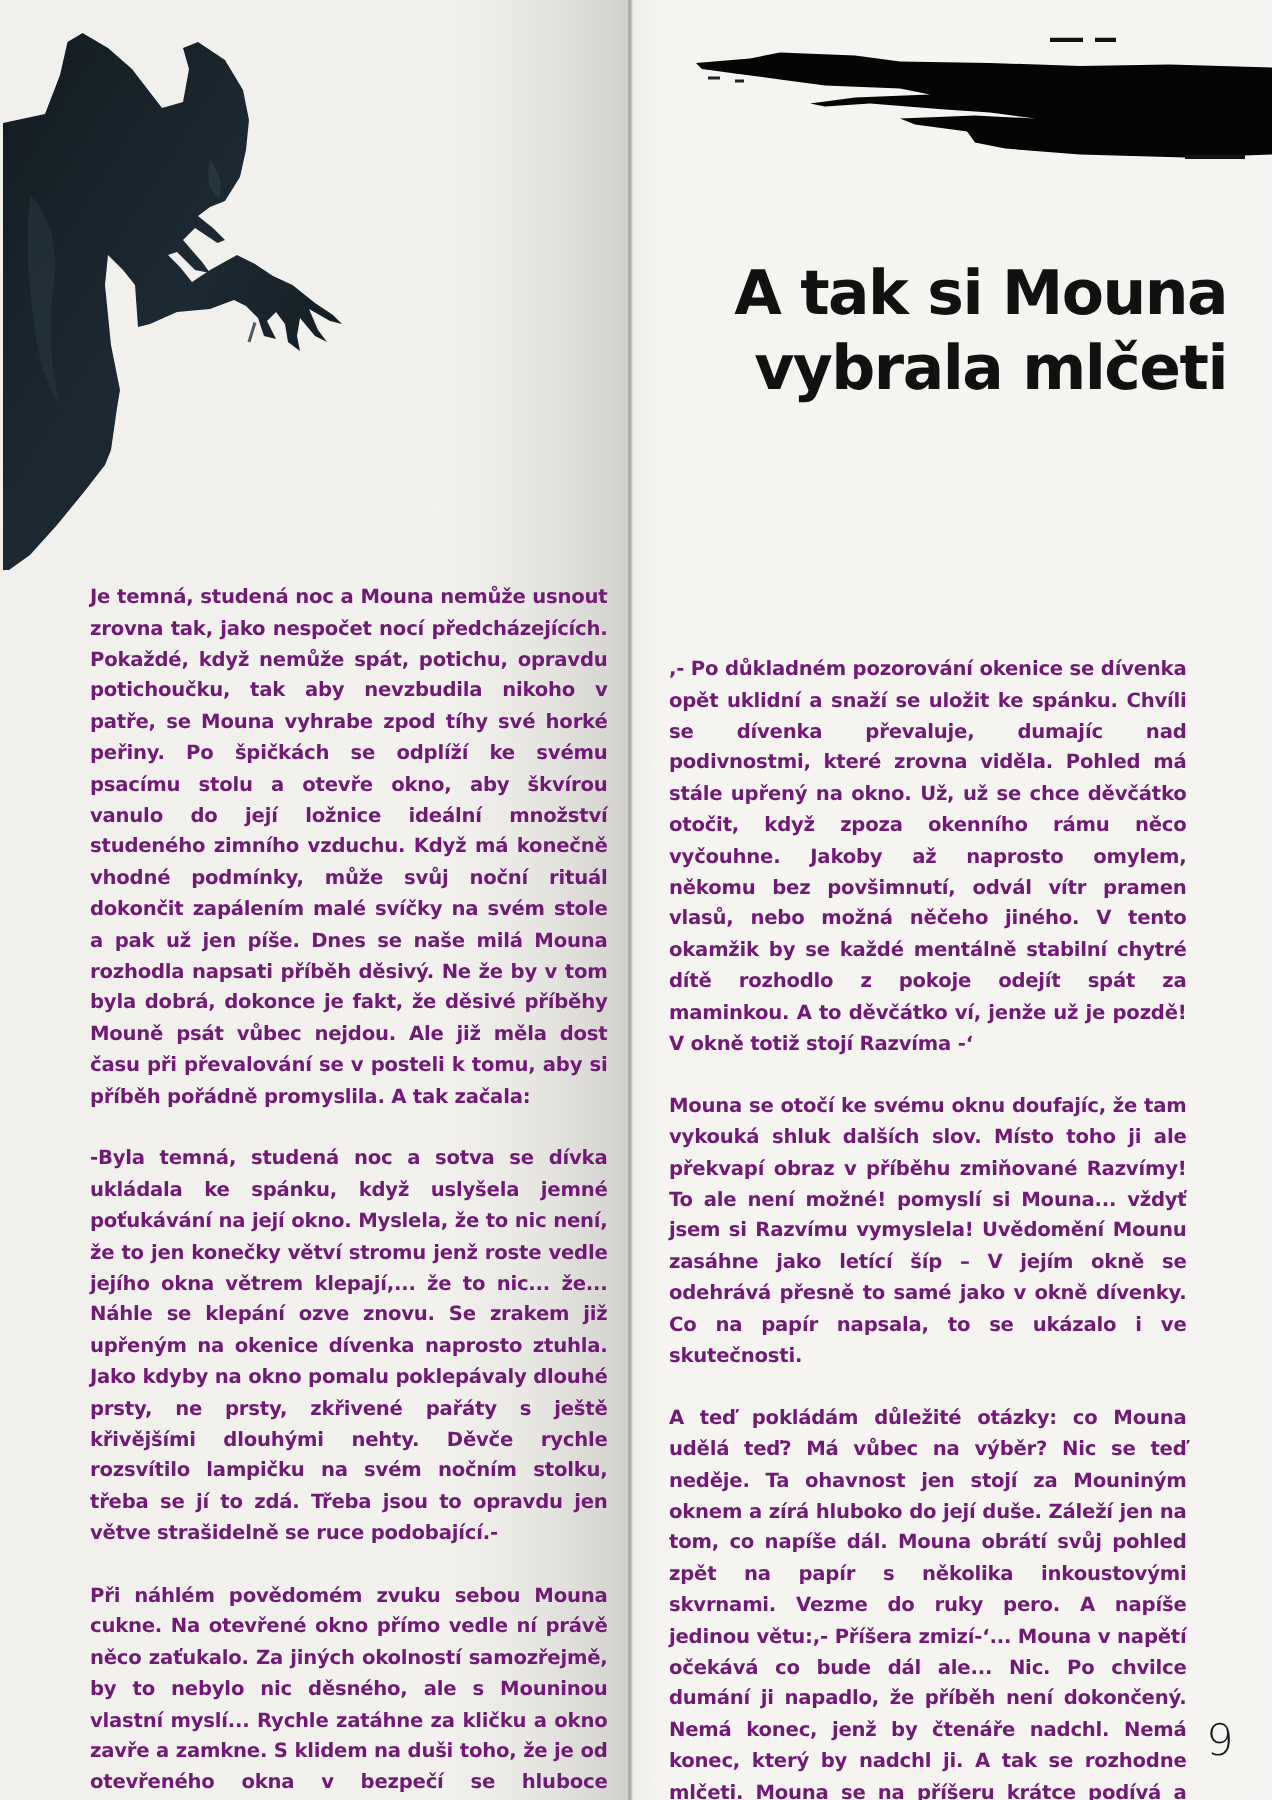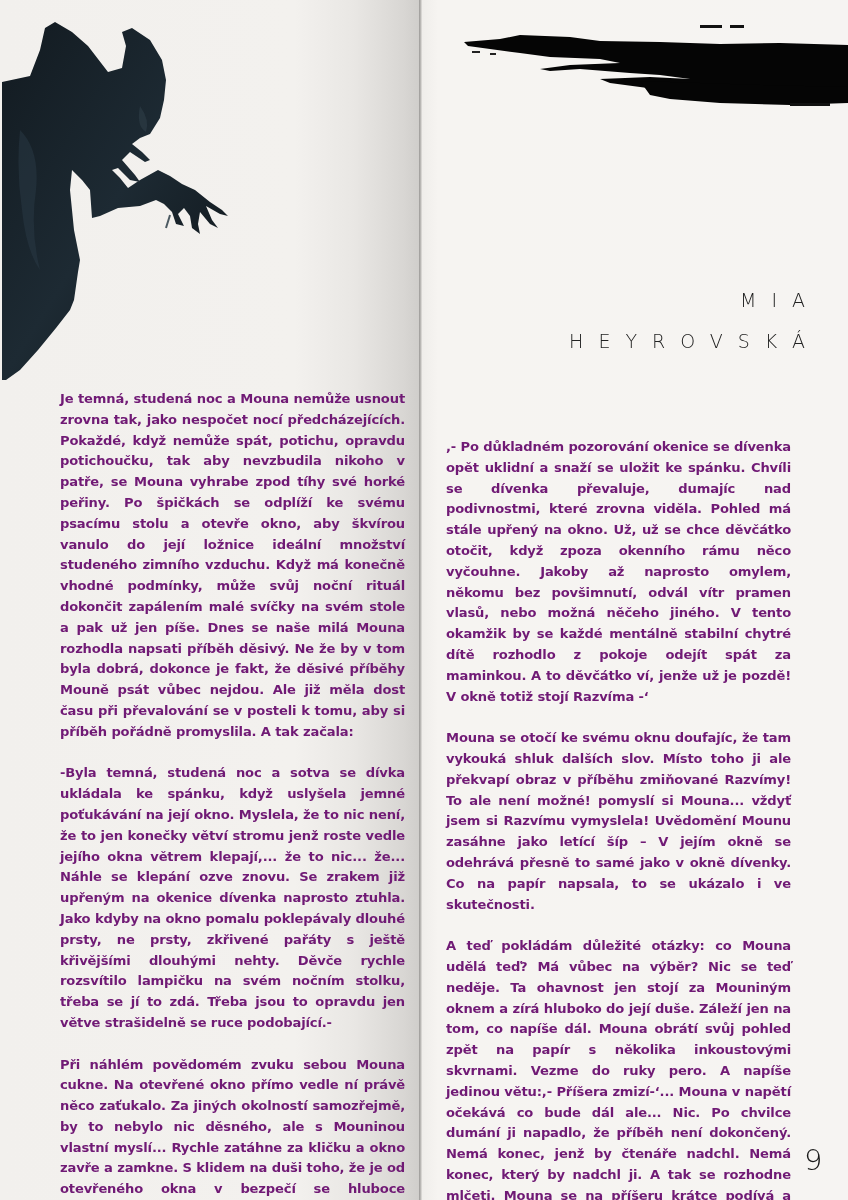--- a/index.html
+++ b/index.html
@@ -86,22 +86,21 @@
       L260 70 L210 66 L180 62 L150 58 L140 54 L190 52 L230 54 L200 50 L170 48 L120 44 L90 46 L80 44
       L110 40 L160 38 L140 34 L90 32 L60 28 L30 24 L8 21 Z"></path>
     <path fill="#050505" d="M180 56 L240 58 L300 60 L388 62 L388 78 L330 80 L260 78 L210 74 L190 70 Z"></path>
     <rect x="240" y="0" width="22" height="3" fill="#111"></rect>
     <rect x="270" y="0" width="14" height="3" fill="#111"></rect>
     <rect x="330" y="78" width="40" height="3" fill="#111"></rect>
     <rect x="12" y="26" width="8" height="2" fill="#222"></rect>
     <rect x="30" y="28" width="6" height="2" fill="#222"></rect>
   </svg>
 
-  <div class="author first">MIA</div>
-  <div class="author last">HEYROVSKÁ</div>
+  <div class="title">A tak si Mouna vybrala mlčeti</div>
 
   <div class="col left">
     <p>Je temná, studená noc a Mouna nemůže usnout zrovna tak, jako nespočet nocí předcházejících. Pokaždé, když nemůže spát, potichu, opravdu potichoučku, tak aby nevzbudila nikoho v patře, se Mouna vyhrabe zpod tíhy své horké peřiny. Po špičkách se odplíží ke svému psacímu stolu a otevře okno, aby škvírou vanulo do její ložnice ideální množství studeného zimního vzduchu. Když má konečně vhodné podmínky, může svůj noční rituál dokončit zapálením malé svíčky na svém stole a pak už jen píše. Dnes se naše milá Mouna rozhodla napsati příběh děsivý. Ne že by v tom byla dobrá, dokonce je fakt, že děsivé příběhy Mouně psát vůbec nejdou. Ale již měla dost času při převalování se v posteli k tomu, aby si příběh pořádně promyslila. A tak začala:</p>
     <p>-Byla temná, studená noc a sotva se dívka ukládala ke spánku, když uslyšela jemné poťukávání na její okno. Myslela, že to nic není, že to jen konečky větví stromu jenž roste vedle jejího okna větrem klepají,... že to nic... že... Náhle se klepání ozve znovu. Se zrakem již upřeným na okenice dívenka naprosto ztuhla. Jako kdyby na okno pomalu poklepávaly dlouhé prsty, ne prsty, zkřivené pařáty s ještě křivějšími dlouhými nehty. Děvče rychle rozsvítilo lampičku na svém nočním stolku, třeba se jí to zdá. Třeba jsou to opravdu jen větve strašidelně se ruce podobající.-</p>
     <p>Při náhlém povědomém zvuku sebou Mouna cukne. Na otevřené okno přímo vedle ní právě něco zaťukalo. Za jiných okolností samozřejmě, by to nebylo nic děsného, ale s Mouninou vlastní myslí... Rychle zatáhne za kličku a okno zavře a zamkne. S klidem na duši toho, že je od otevřeného okna v bezpečí se hluboce nadechne a pokračuje ve svém příběhu:</p>
   </div>
 
   <div class="col right">
     <p>,- Po důkladném pozorování okenice se dívenka opět uklidní a snaží se uložit ke spánku. Chvíli se dívenka převaluje, dumajíc nad podivnostmi, které zrovna viděla. Pohled má stále upřený na okno. Už, už se chce děvčátko otočit, když zpoza okenního rámu něco vyčouhne. Jakoby až naprosto omylem, někomu bez povšimnutí, odvál vítr pramen vlasů, nebo možná něčeho jiného. V tento okamžik by se každé mentálně stabilní chytré dítě rozhodlo z pokoje odejít spát za maminkou. A to děvčátko ví, jenže už je pozdě! V okně totiž stojí Razvíma -‘</p>
     <p>Mouna se otočí ke svému oknu doufajíc, že tam vykouká shluk dalších slov. Místo toho ji ale překvapí obraz v příběhu zmiňované Razvímy! To ale není možné! pomyslí si Mouna... vždyť jsem si Razvímu vymyslela! Uvědomění Mounu zasáhne jako letící šíp – V jejím okně se odehrává přesně to samé jako v okně dívenky. Co na papír napsala, to se ukázalo i ve skutečnosti.</p>

